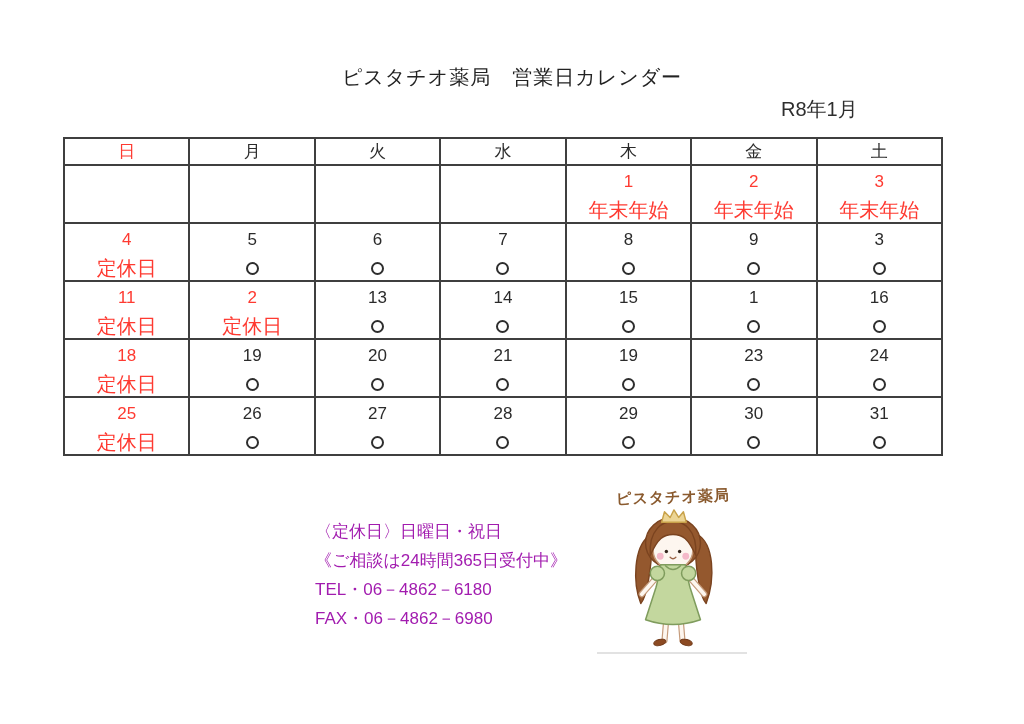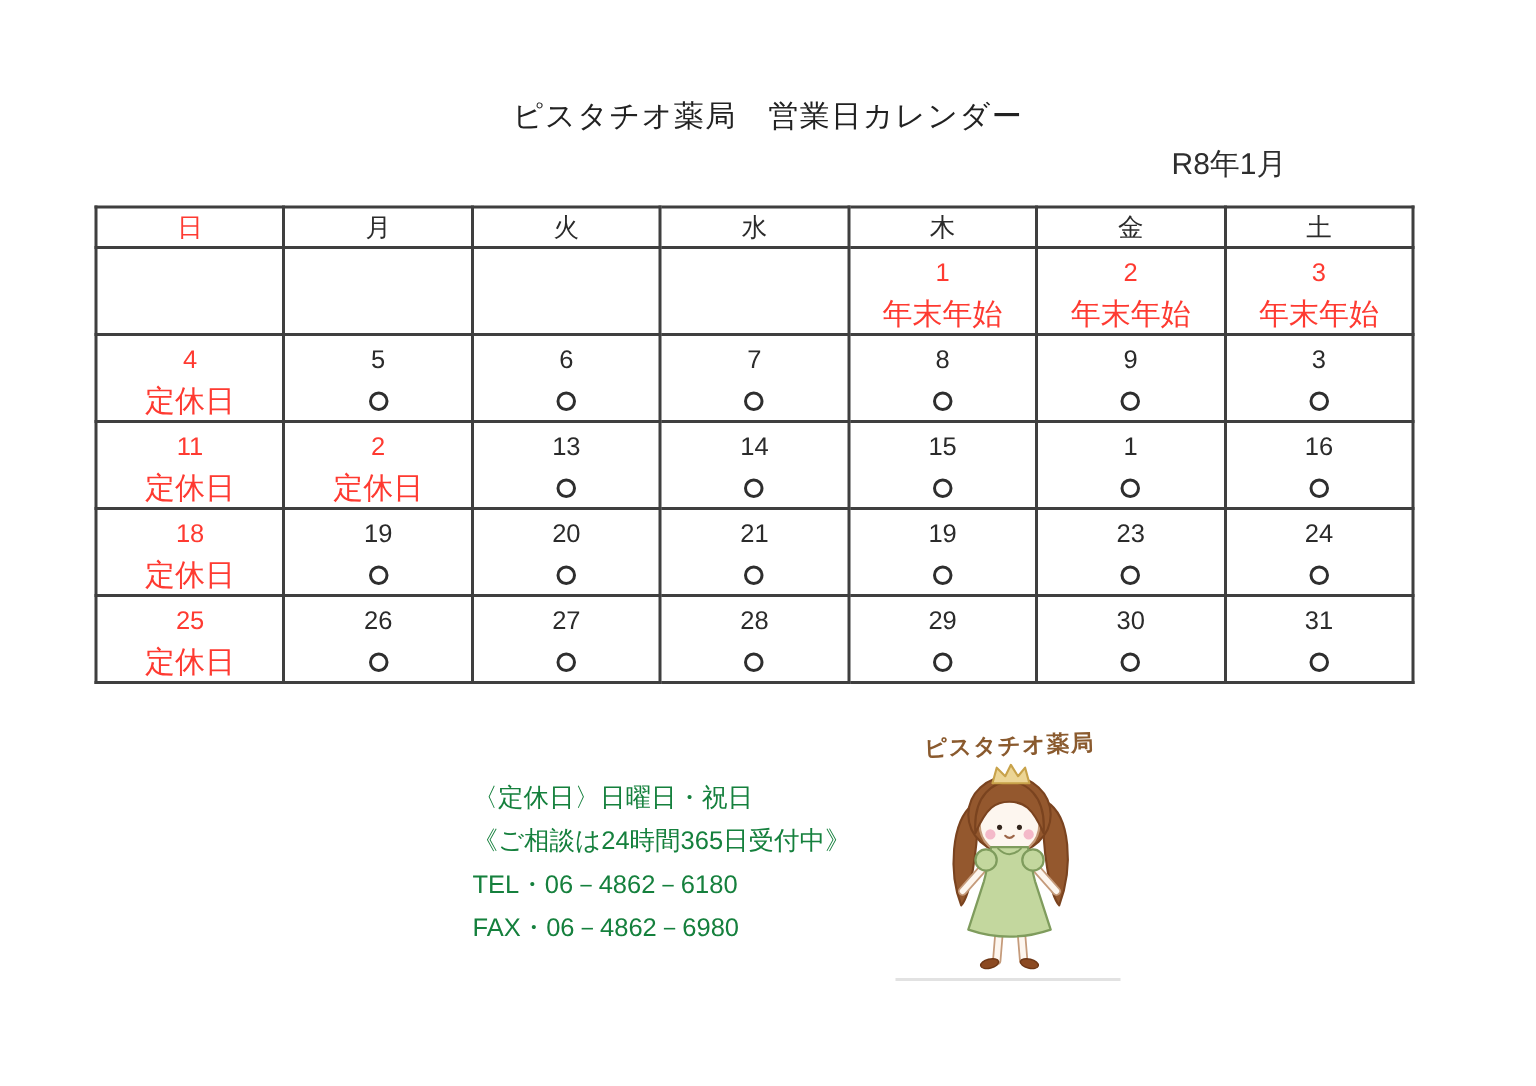--- a/index.html
+++ b/index.html
@@ -34,21 +34,21 @@
   table.cal td{height:58px;vertical-align:top;}
   .day{margin-top:5px;font-size:17px;line-height:22px;height:22px;}
   .note{margin-top:6px;font-size:20px;line-height:22px;height:22px;}
   .red{color:var(--holiday-red);}
   .circle-mark{
     display:inline-block;width:13px;height:13px;margin-top:4px;
     border:2px solid #2e2e2e;border-radius:50%;
   }
   .notes{
     position:absolute;left:315px;top:517px;
-    font-size:17px;line-height:29px;color:#15803d;
+    font-size:17px;line-height:29px;color:#a21caf;
   }
   .mascot{position:absolute;left:597px;top:488px;width:152px;text-align:center;}
   .brand{
     font-size:15px;font-weight:bold;color:var(--brand-brown);
     letter-spacing:1px;transform:rotate(-2deg);
   }
   .mascot svg{display:block;margin:1px auto 0;}
   .mascot-line{border-top:2px solid var(--underline-gray);margin-top:2px;width:150px;}
 </style>
 </head>

